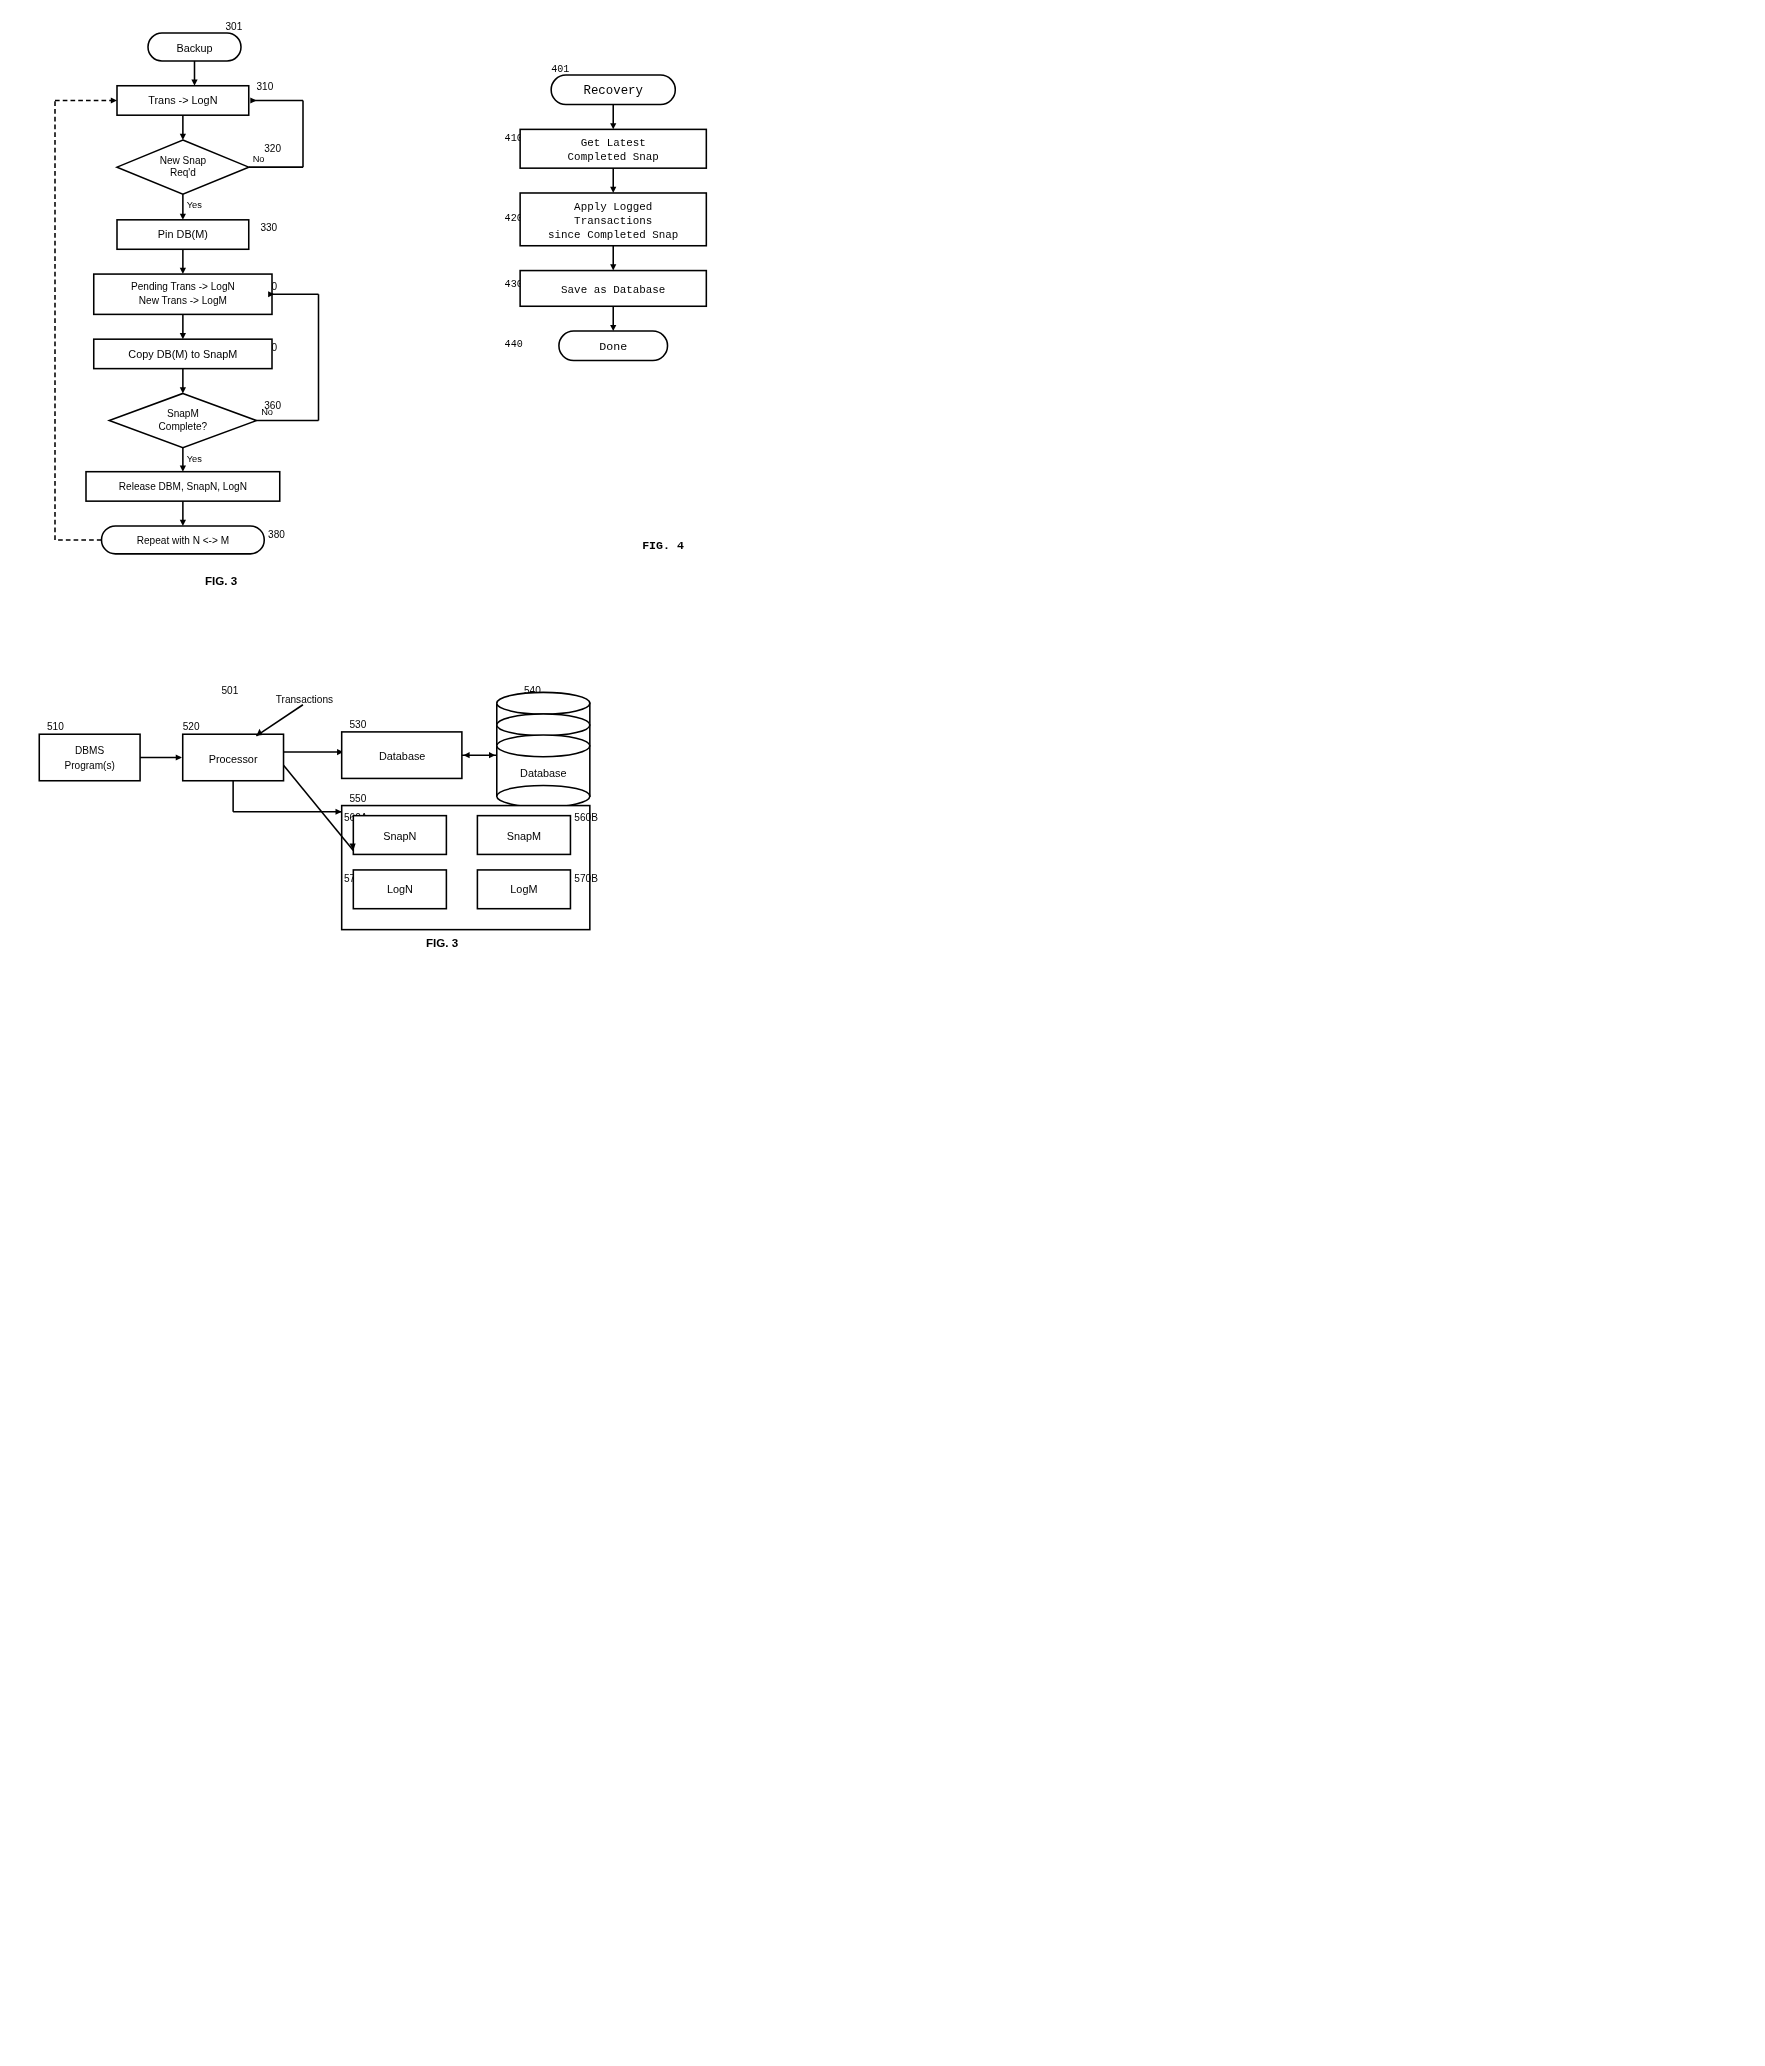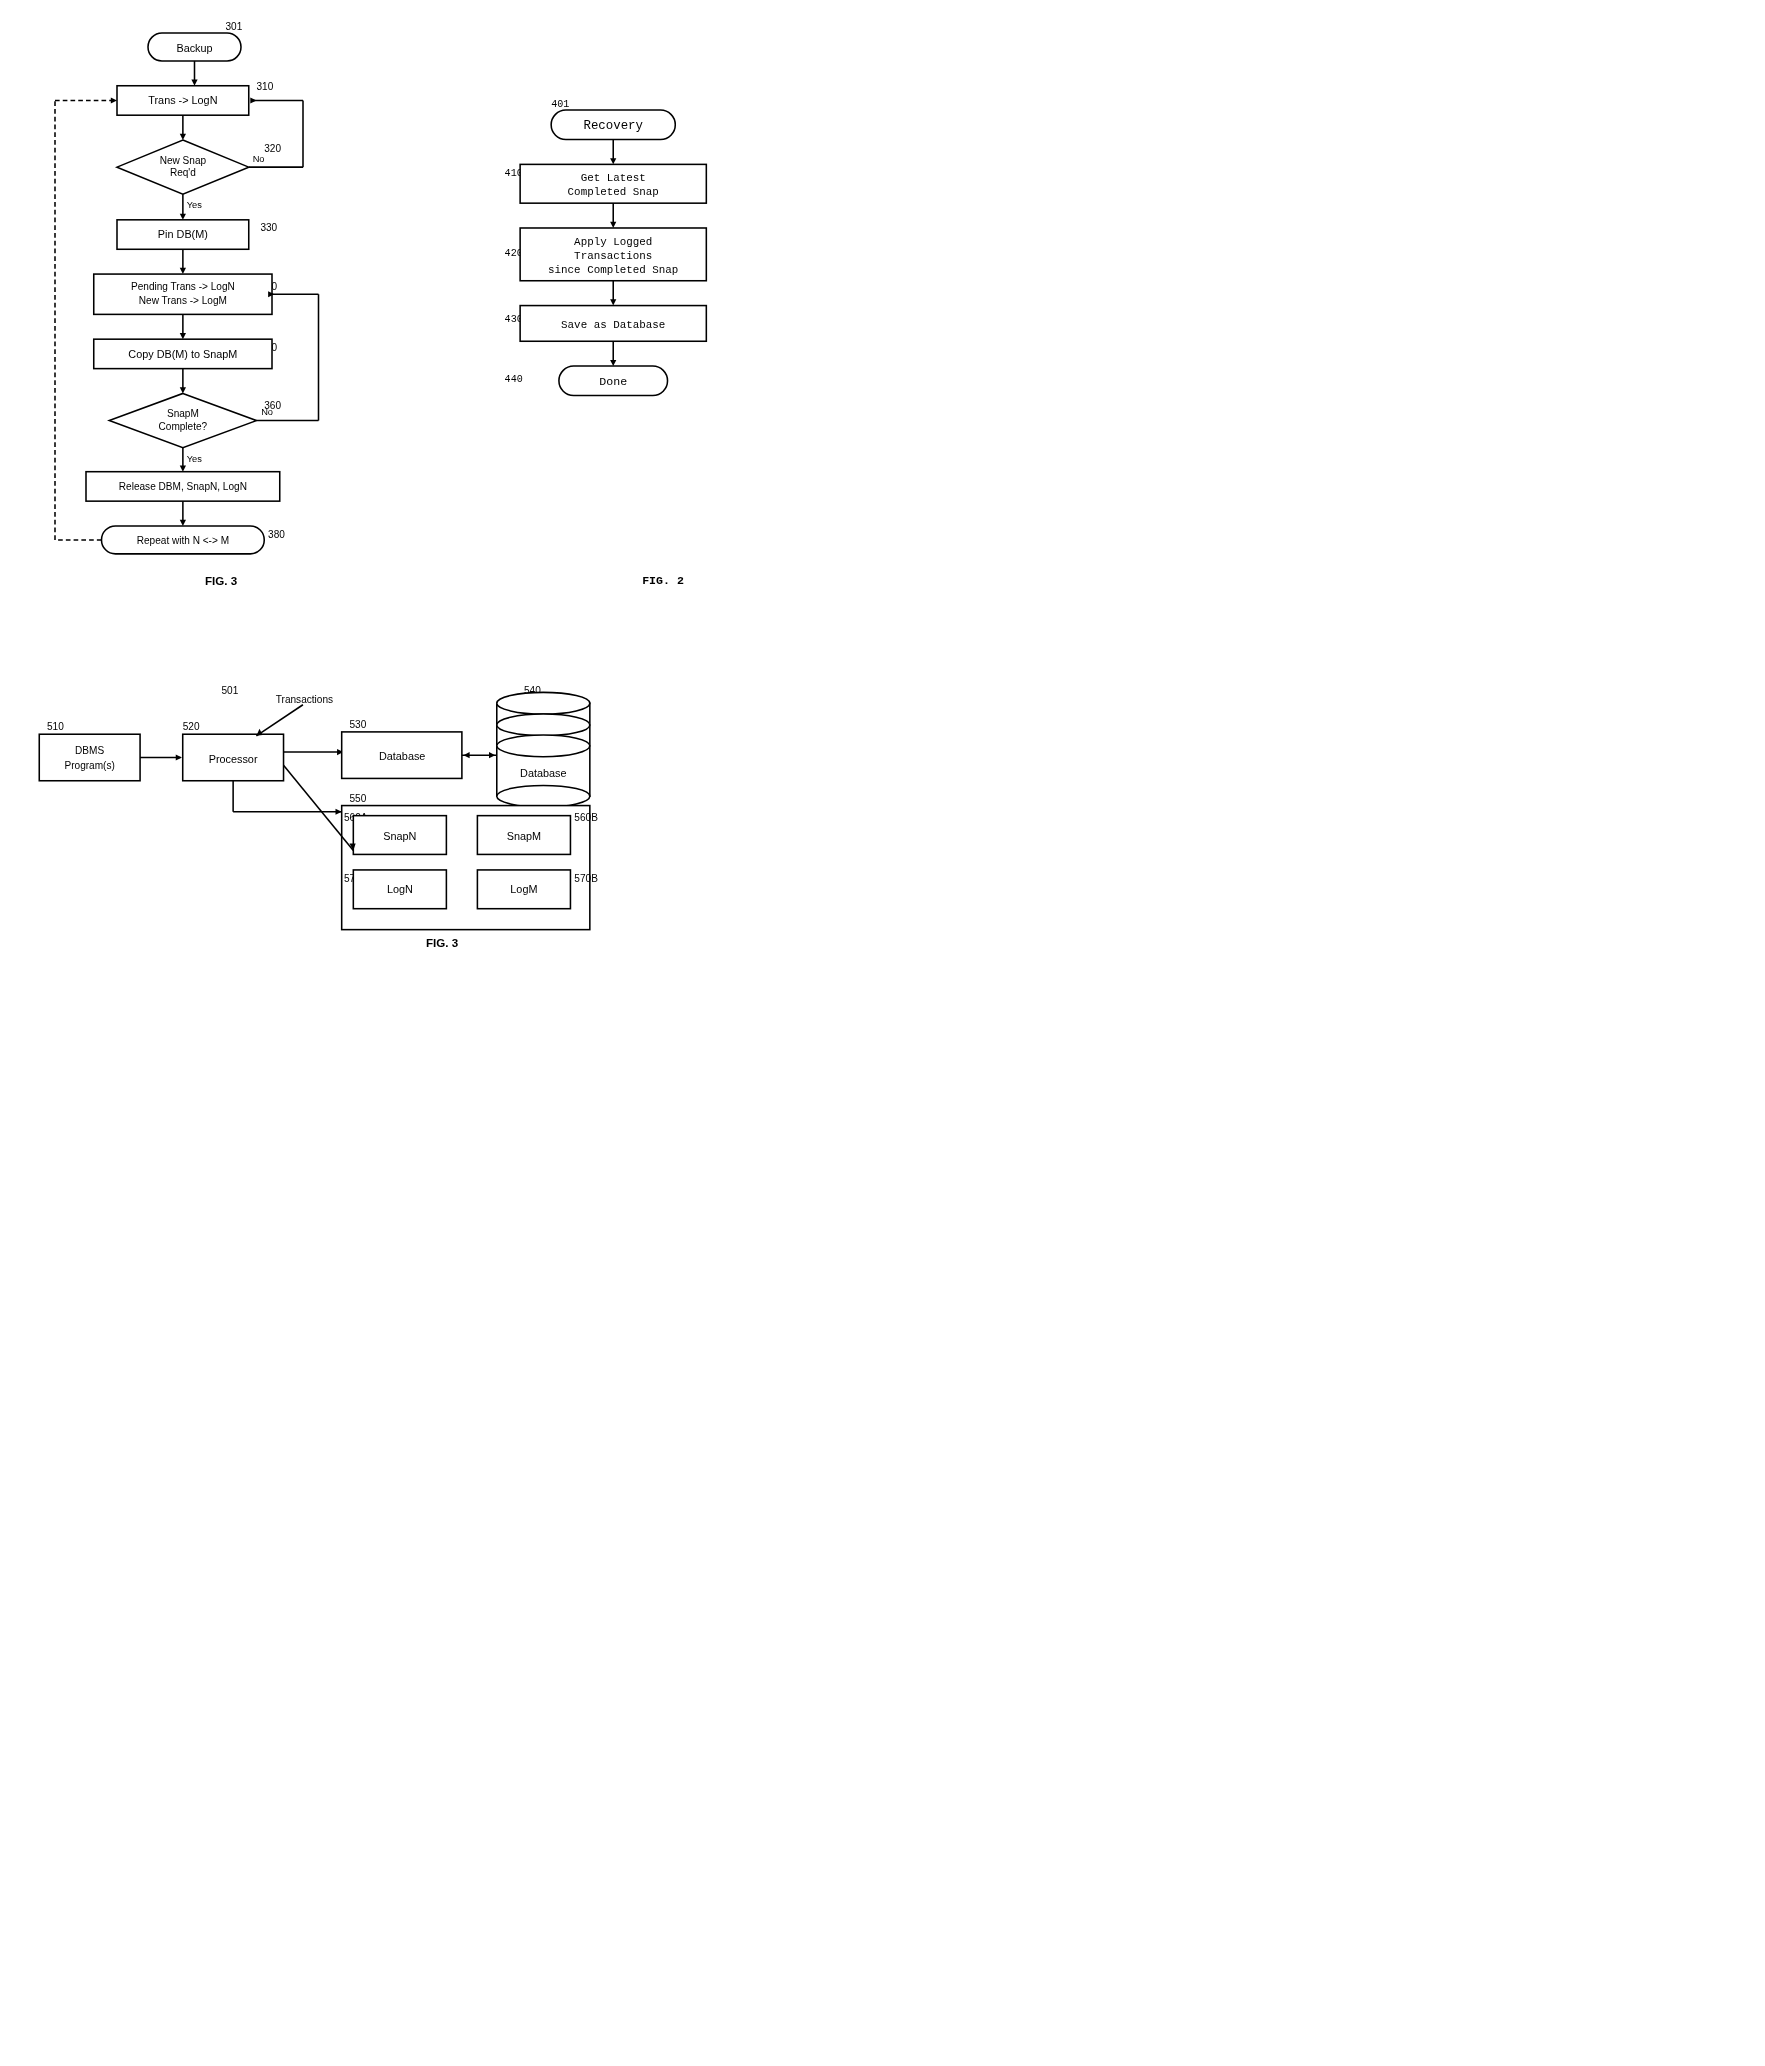--- a/index.html
+++ b/index.html
@@ -23,21 +23,21 @@
       font-weight: bold;
       font-size: 11.6px;
       text-align: center;
     }
   </style>
 </head>
 <body>
 
 <div class="page">
 
-  <div style="display: flex; gap: 31px; align-items: flex-end;">
+  <div style="display: flex; gap: 31px; align-items: center;">
 
     <div style="flex: 1;">
       <svg width="388" height="558" viewBox="0 0 500 720">
 
         <text x="270" y="18" font-size="13">301</text>
         <rect x="170" y="22" width="120" height="36" rx="18" ry="18" fill="white" stroke="black" stroke-width="2"></rect>
         <text x="230" y="46" font-size="14" text-anchor="middle">Backup</text>
 
         <line x1="230" y1="58" x2="230" y2="85" stroke="black" stroke-width="2"></line>
         <polygon points="230,90 226,82 234,82" fill="black"></polygon>
@@ -159,21 +159,21 @@
         <text x="200" y="303" font-size="14" text-anchor="middle">Save as Database</text>
 
         <line x1="200" y1="320" x2="200" y2="347" stroke="black" stroke-width="2"></line>
         <polygon points="200,352 196,344 204,344" fill="black"></polygon>
 
         <text x="60" y="372" font-size="13">440</text>
 
         <rect x="130" y="352" width="140" height="38" rx="19" ry="19" fill="white" stroke="black" stroke-width="2"></rect>
         <text x="200" y="376" font-size="15" text-anchor="middle">Done</text>
       </svg>
-      <div class="fig-label">FIG. 2</div>
+      <div class="fig-label">FIG. 4</div>
     </div>
   </div>
 
   <div style="margin-top: 23px;">
     <svg width="853" height="326" viewBox="0 0 1100 420">
 
       <text x="40" y="155" font-size="13">510</text>
 
       <rect x="30" y="160" width="130" height="60" fill="white" stroke="black" stroke-width="2"></rect>
       <text x="95" y="185" font-size="13" text-anchor="middle">DBMS</text>

